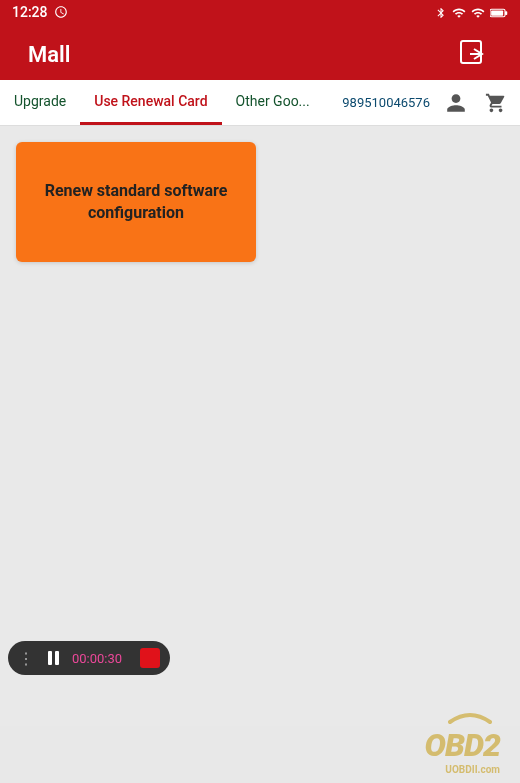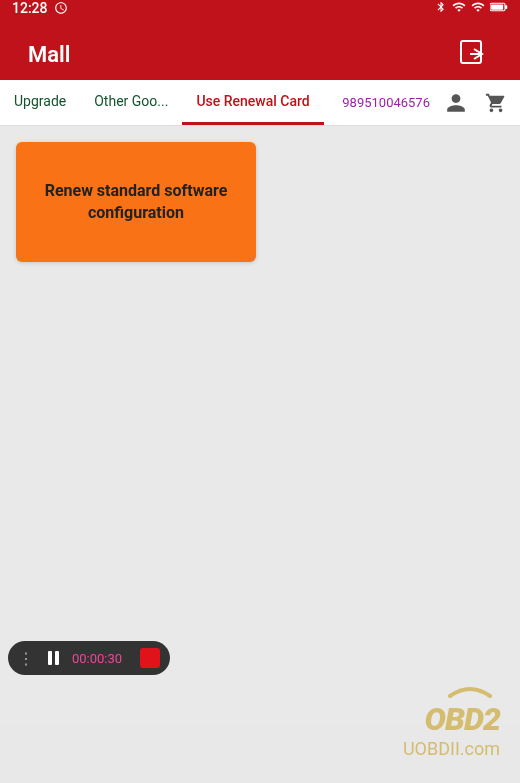--- a/index.html
+++ b/index.html
@@ -12,23 +12,23 @@
       overflow: hidden;
       position: relative;
     }
 
     
     .status-bar {
       width: 100%;
       height: 28px;
       background: #c0121a;
       display: flex;
-      align-items: flex-start;
+      align-items: flex-end;
       justify-content: space-between;
-      padding: 0 12px;
+      padding: 8px 12px;
     }
 
     .status-bar-left {
       display: flex;
       align-items: center;
       gap: 6px;
       color: white;
       font-size: 14px;
       font-weight: 500;
     }
@@ -99,21 +99,21 @@
     .tab-right-icons {
       margin-left: auto;
       display: flex;
       align-items: center;
       padding-right: 10px;
       gap: 12px;
     }
 
     .tab-id-text {
       font-size: 13px;
-      color: #a21caf;
+      color: #0c4a6e;
     }
 
     .tab-icon-btn {
       width: 28px;
       height: 28px;
       display: flex;
       align-items: center;
       justify-content: center;
       cursor: pointer;
     }
@@ -200,38 +200,38 @@
       width: 20px;
       height: 20px;
       background: #e0121a;
       border-radius: 3px;
       cursor: pointer;
     }
 
     
     .watermark {
       position: absolute;
-      bottom: 24px;
+      bottom: 8px;
       right: 20px;
       text-align: right;
       opacity: 0.6;
     }
 
     .watermark-logo {
       color: #c8a020;
       font-size: 32px;
       font-weight: 900;
       font-style: italic;
       letter-spacing: -1px;
     }
 
     .watermark-url {
       color: #c8a020;
-      font-size: 18px;
-      font-weight: 400;
+      font-size: 10px;
+      font-weight: 700;
     }
 
     
     .watermark-crescent {
       display: flex;
       justify-content: flex-end;
       margin-bottom: 2px;
     }
   </style>
 </head>
@@ -276,25 +276,25 @@
       <path d="M14 9 L22 14 L14 19" stroke="white" stroke-width="2" fill="none"></path>
       <line x1="22" y1="14" x2="10" y2="14" stroke="white" stroke-width="2"></line>
     </svg>
   </div>
 </div>
 
 <div class="tab-bar">
   <div class="tab-item">
     <span>Upgrade</span>
   </div>
+  <div class="tab-item active">
+    <span>Use Renewal Card</span>
+  </div>
   <div class="tab-item">
     <span>Other Goo...</span>
-  </div>
-  <div class="tab-item active">
-    <span>Use Renewal Card</span>
   </div>
   <div class="tab-right-icons">
     <span class="tab-id-text">989510046576</span>
     <div class="tab-icon-btn">
       <svg width="22" height="22" viewBox="0 0 24 24" fill="#555">
         <path d="M12 12c2.7 0 4.8-2.1 4.8-4.8S14.7 2.4 12 2.4 7.2 4.5 7.2 7.2 9.3 12 12 12zm0 2.4c-3.2 0-9.6 1.6-9.6 4.8v2.4h19.2v-2.4c0-3.2-6.4-4.8-9.6-4.8z"></path>
       </svg>
     </div>
     <div class="tab-icon-btn">
       <svg width="22" height="22" viewBox="0 0 24 24" fill="#555">

